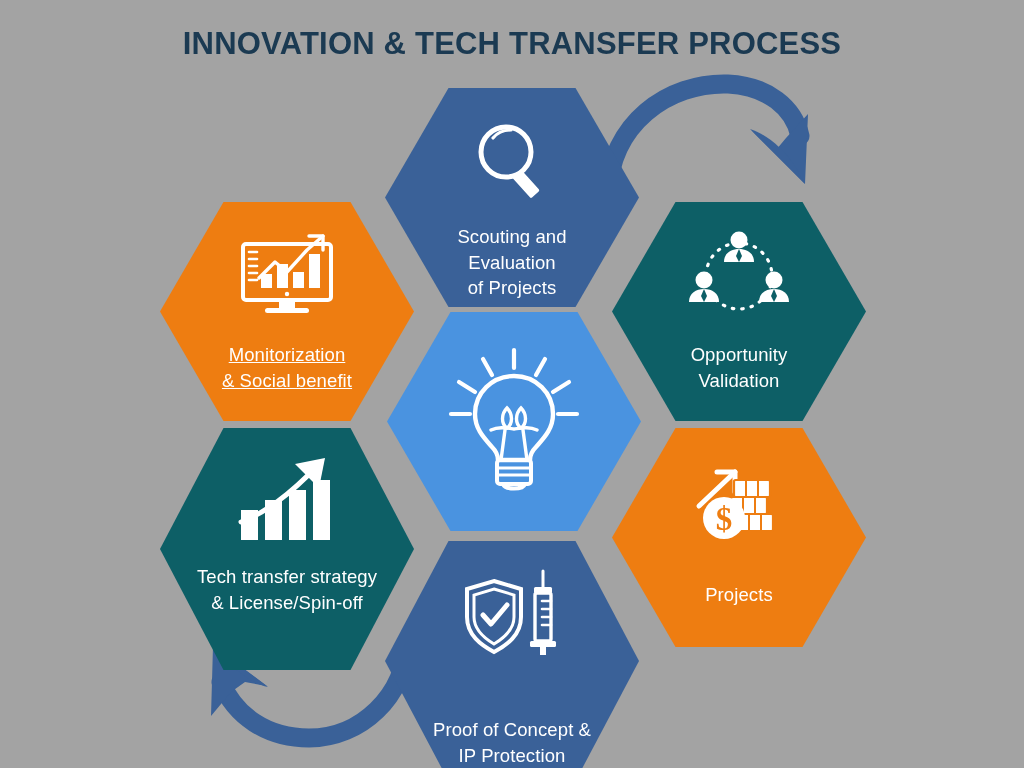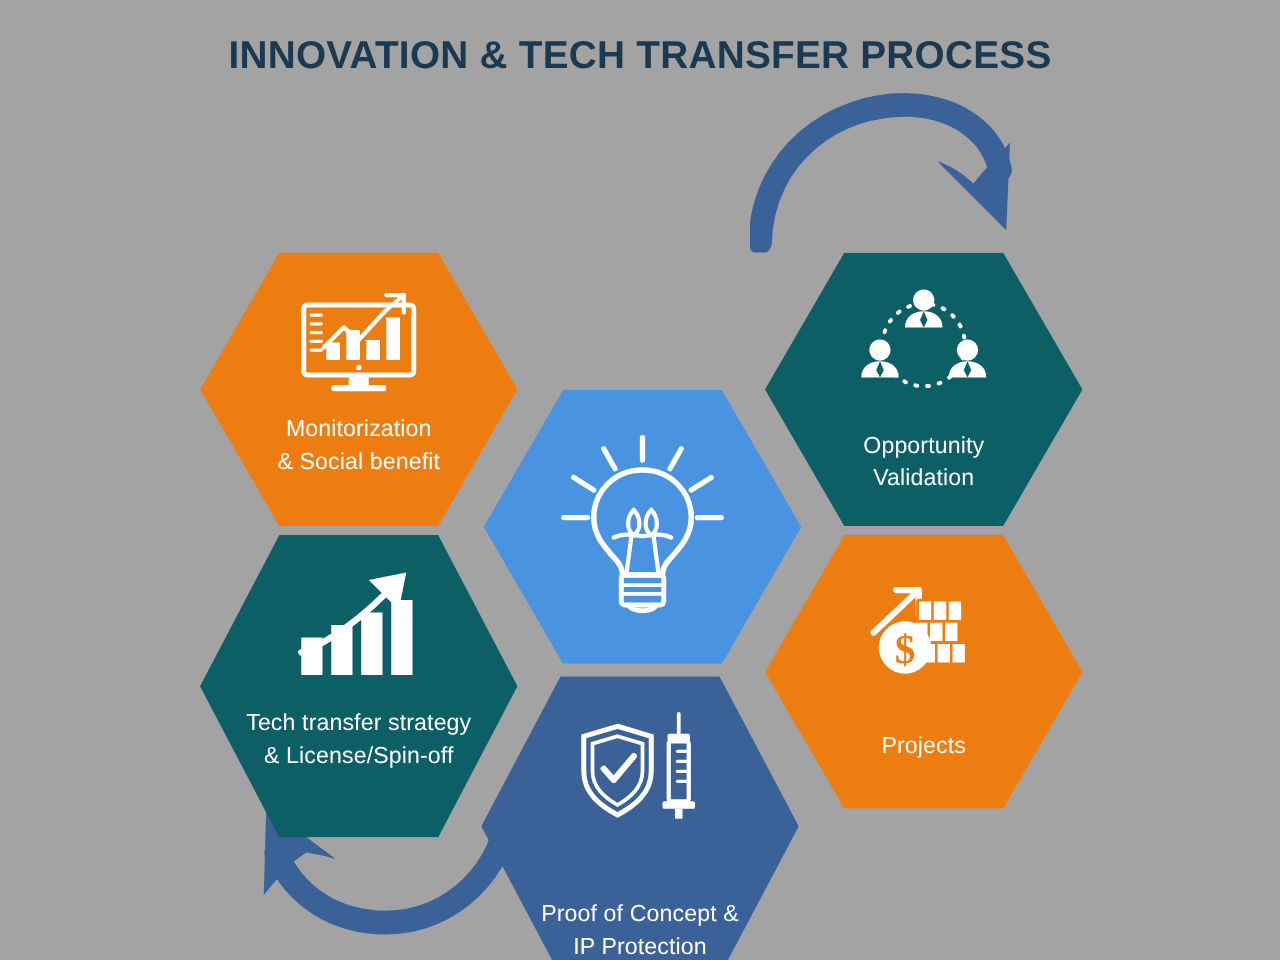--- a/index.html
+++ b/index.html
@@ -70,21 +70,21 @@
   #hex-poc        { left: 385px; top: 541px; width: 254px; height: 240px; background: #3A6198; gap: 36px; }
   #hex-poc .hex-icon  { margin-top: 28px; }
   #hex-poc .hex-label { margin-top: 16px; }
 
   #hex-techtransfer { left: 160px; top: 428px; width: 254px; height: 242px; background: #0D5F66; }
   #hex-techtransfer .hex-icon  { margin-top: 26px; }
   #hex-techtransfer .hex-label { margin-top: 14px; }
 
   #hex-monitorization { left: 160px; top: 202px; width: 254px; height: 219px; background: #EE7D11; }
   #hex-monitorization .hex-icon  { margin-top: 26px; }
-  #hex-monitorization .hex-label { margin-top: 5px; }
+  #hex-monitorization .hex-label { margin-top: 18px; text-decoration: underline; }
 
   #hex-center     { left: 387px; top: 312px; width: 254px; height: 219px; background: #4A93E0; }
   #hex-center .hex-icon { margin-top: 34px; }
 
   .arrow {
     position: absolute;
   }
   #arrow-top    { left: 600px; top:  72px; }
   #arrow-bottom { left: 205px; top: 638px; }
 </style>
@@ -104,20 +104,32 @@
   </div>
 
   <div class="arrow" id="arrow-bottom">
     <svg width="210" height="115" viewBox="0 0 210 115">
       <path d="M202 4 C 200 58, 156 100, 104 100 C 62 100, 30 78, 16 44" fill="none" stroke="#3A6198" stroke-width="19" stroke-linecap="round"></path>
       <path d="M62 48 L 8 8 L 6 78 L 26 54 L 40 44 Z" fill="#3A6198"></path>
       <path d="M63 49 C 48 46, 30 34, 16 14 L 8 8 L 63 49 Z" fill="#3A6198"></path>
     </svg>
   </div>
 
+  <div class="hex" id="hex-scouting">
+    <div class="hex-icon">
+      <svg width="92" height="92" viewBox="0 0 92 92">
+        <circle cx="40" cy="36" r="25" fill="none" stroke="#ffffff" stroke-width="5"></circle>
+        <path d="M27 22 C 31 17, 38 14, 45 14" fill="none" stroke="#ffffff" stroke-width="3.2" stroke-linecap="round"></path>
+        <rect x="54" y="54" width="12" height="28" rx="1.5" fill="#ffffff" transform="rotate(-42 60 68)"></rect>
+      </svg>
+    </div>
+    <div class="hex-label">Scouting and
+Evaluation
+of Projects</div>
+  </div>
 
   <div class="hex" id="hex-opportunity">
     <div class="hex-icon">
       <svg width="110" height="92" viewBox="0 0 110 92">
         <circle cx="55" cy="48" r="33" fill="none" stroke="#ffffff" stroke-width="3.2" stroke-linecap="round" stroke-dasharray="1.5 8"></circle>
 
         <g>
           <circle cx="55" cy="12" r="8.5" fill="#ffffff"></circle>
           <path d="M40 34 C 40 25, 47 21, 55 21 C 63 21, 70 25, 70 34 Z" fill="#ffffff"></path>
           <path d="M55 21 L 52 28 L 55 34 L 58 28 Z" fill="#0D5F66"></path>

